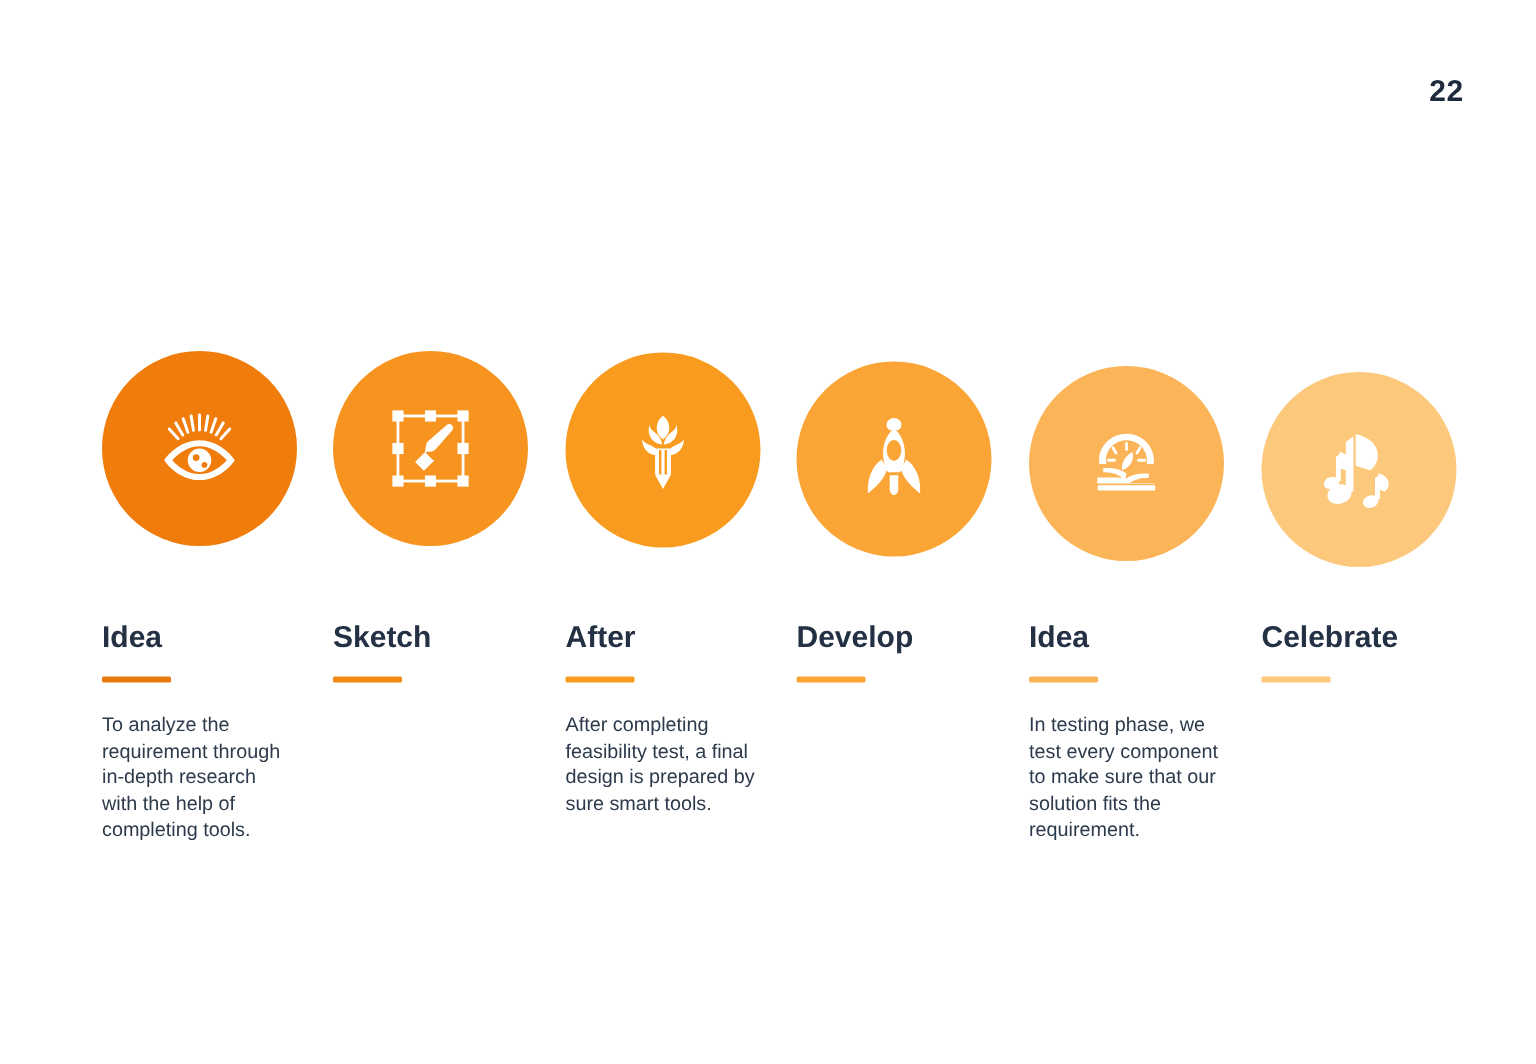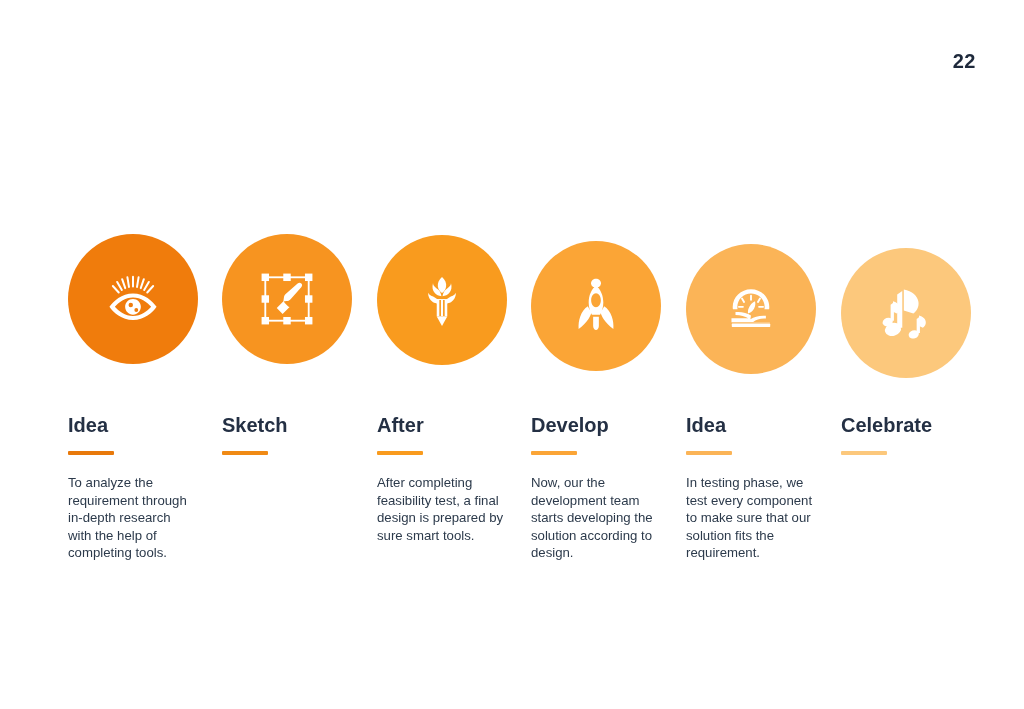--- a/index.html
+++ b/index.html
@@ -220,21 +220,20 @@
       <path fill="#fff" d="M37 50.5c-5.6 3.5-9.8 9-12.4 16.3-2.3 6.4-3.1 13.2-2.6 20.2 6.6-5 11.8-10.2 15.6-15.7 2.8-4 4.6-8.1 5.5-12.3-2.9-2.2-5-5.1-6.1-8.5z"></path>
       <path fill="#fff" d="M63 50.5c-1.1 3.4-3.2 6.3-6.1 8.5.9 4.2 2.7 8.3 5.5 12.3 3.8 5.5 9 10.7 15.6 15.7.5-7-.3-13.8-2.6-20.2-2.6-7.3-6.8-12.8-12.4-16.3z"></path>
       <path fill="#fff" d="M45.4 67.5h9.2v14.8c0 3.6-2.1 6.5-4.6 6.5s-4.6-2.9-4.6-6.5z"></path>
     </svg>
             </span>
           </div>
         </div>
         <div class="col-text">
           <div class="col-heading">Develop</div>
           <div class="col-rule" style="background: rgb(251, 165, 54);"></div>
-          <div class="col-body">Now, our the development team starts developing the solution according to design.</div>
         </div>
       </div>
       <div class="column" style="left: 686px;">
         <div class="circle-wrap">
           <div class="circle" style="background: rgb(251, 180, 87); top: 20px;">
             <span>
               <svg viewBox="0 0 100 100" aria-hidden="true">
       <path fill="#fff" d="M50 18c-16.3 0-29.5 12.8-29.5 28.6 0 1.4.1 2.7.3 4h7.5c-.2-1.3-.3-2.6-.3-4C28 34.5 37.9 25 50 25s22 9.5 22 21.6c0 1.4-.1 2.7-.3 4h7.5c.2-1.3.3-2.6.3-4C79.5 30.8 66.3 18 50 18z"></path>
       <g stroke="#fff" stroke-width="3" stroke-linecap="round">
         <line x1="50" y1="28.5" x2="50" y2="35"></line>

